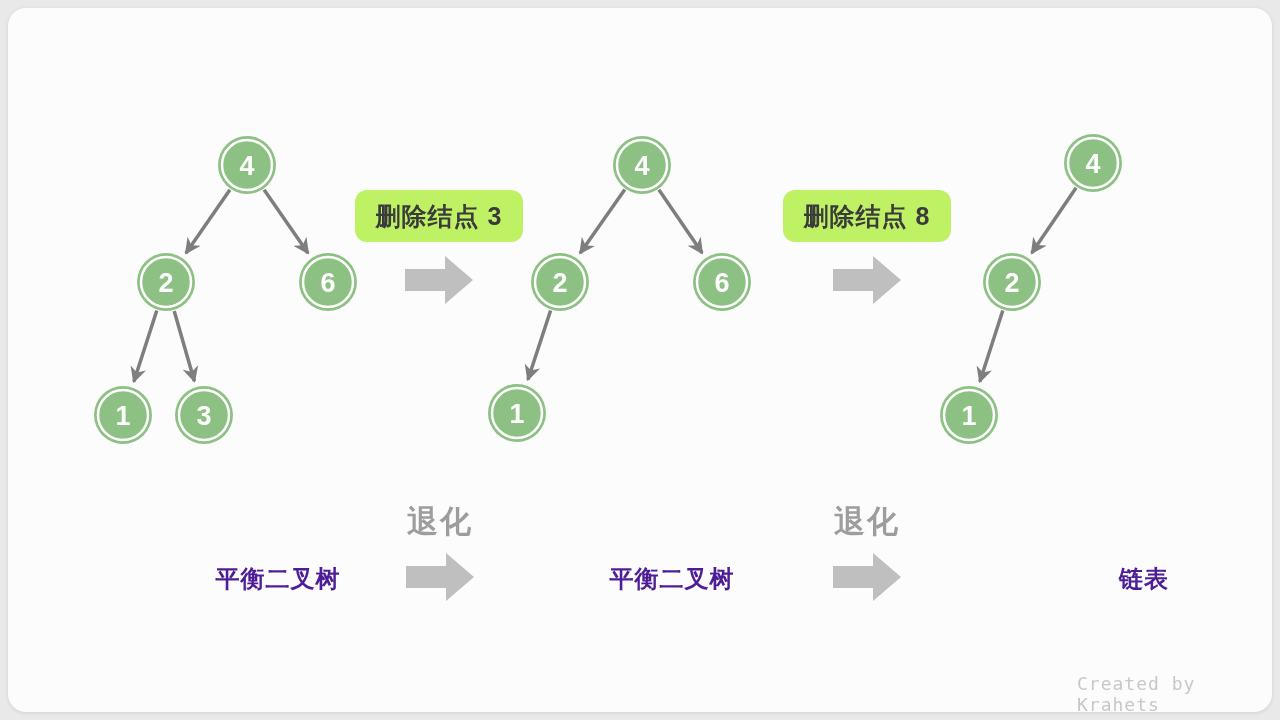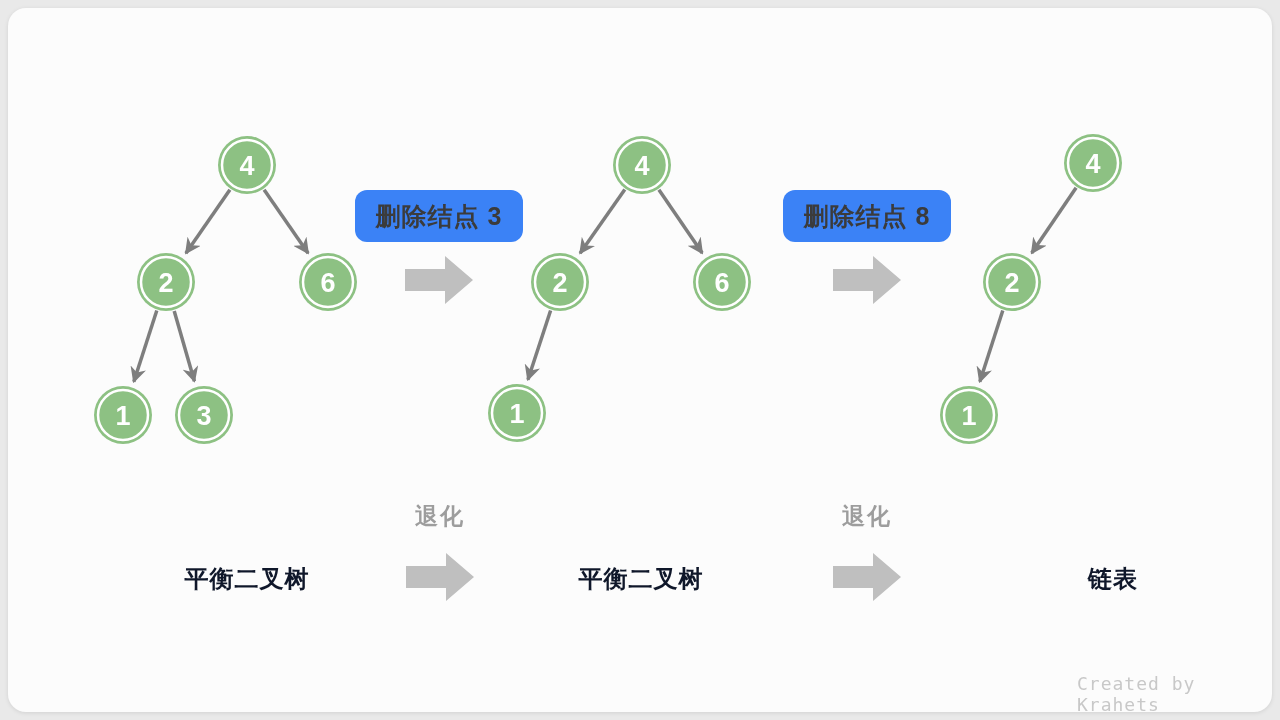--- a/index.html
+++ b/index.html
@@ -14,33 +14,33 @@
   }
   .tree{position:absolute;}
   .edge{stroke:#7e7e7e;stroke-width:3.5;fill:none;}
   .node-fill{fill:#8dc183;}
   .node-ring{fill:none;stroke:#ffffff;stroke-width:2.5;}
   .node-value{
     fill:#ffffff;font-size:27px;font-weight:bold;text-anchor:middle;
     font-family:"Liberation Sans","DejaVu Sans",sans-serif;
   }
   .step-label{
-    position:absolute;width:168px;height:52px;background:#3b82f6;border-radius:12px;
+    position:absolute;width:168px;height:52px;background:#bef264;border-radius:12px;
     color:#3b3b3b;font-size:25px;font-weight:bold;letter-spacing:1px;
     display:flex;align-items:center;justify-content:center;
   }
   .block-arrow{position:absolute;width:68px;height:48px;}
   .block-arrow polygon{fill:#bfbfbf;}
   .degrade-label{
     position:absolute;transform:translateX(-50%);
-    color:#9d9d9d;font-size:23px;font-weight:bold;letter-spacing:2px;white-space:nowrap;
+    color:#9d9d9d;font-size:31px;font-weight:bold;letter-spacing:2px;white-space:nowrap;
   }
   .caption{
     position:absolute;transform:translateX(-50%);
-    color:#0f172a;font-size:24px;font-weight:bold;letter-spacing:1px;white-space:nowrap;
+    color:#4c1d95;font-size:24px;font-weight:bold;letter-spacing:1px;white-space:nowrap;margin-left:31px;
   }
   .watermark{
     position:absolute;left:1077px;top:673px;
     color:#c8c8c8;font-size:18px;letter-spacing:1px;
     font-family:"DejaVu Sans Mono","Liberation Mono",monospace;
   }
 </style>
 </head>
 <body>
 

